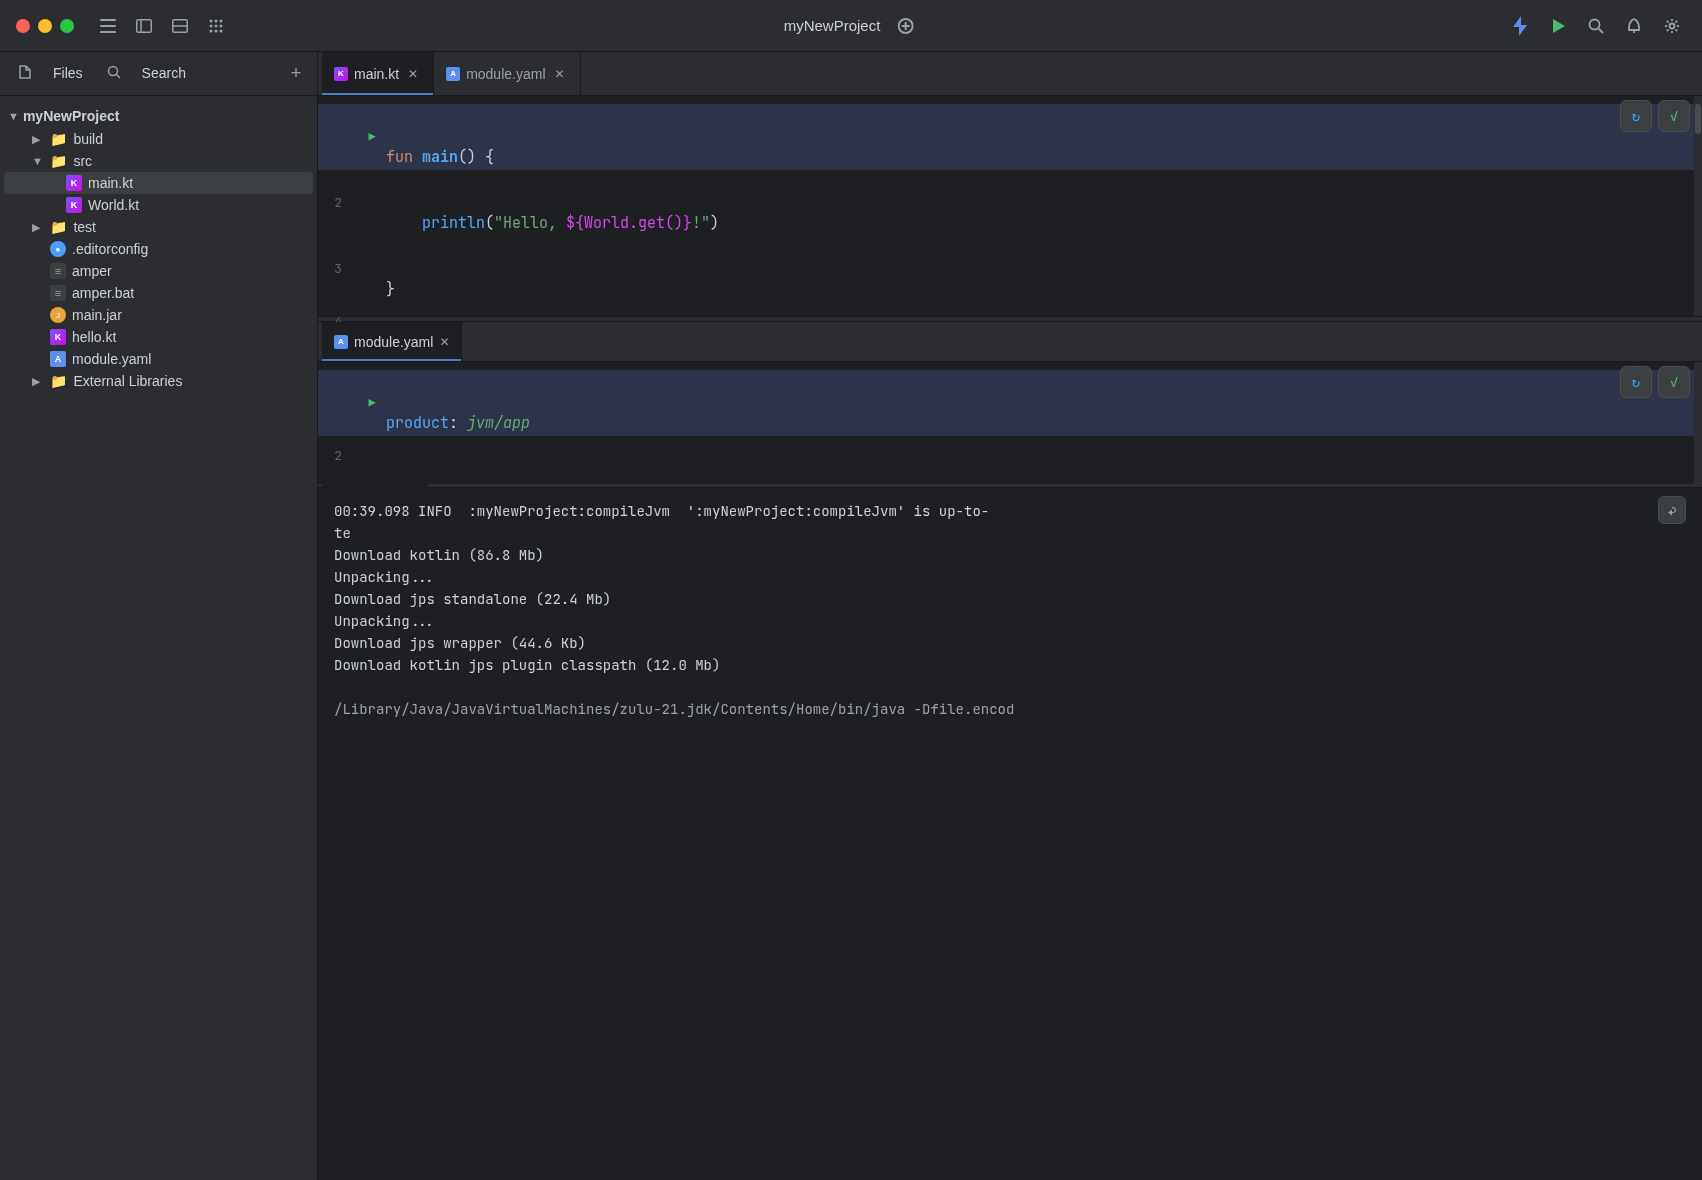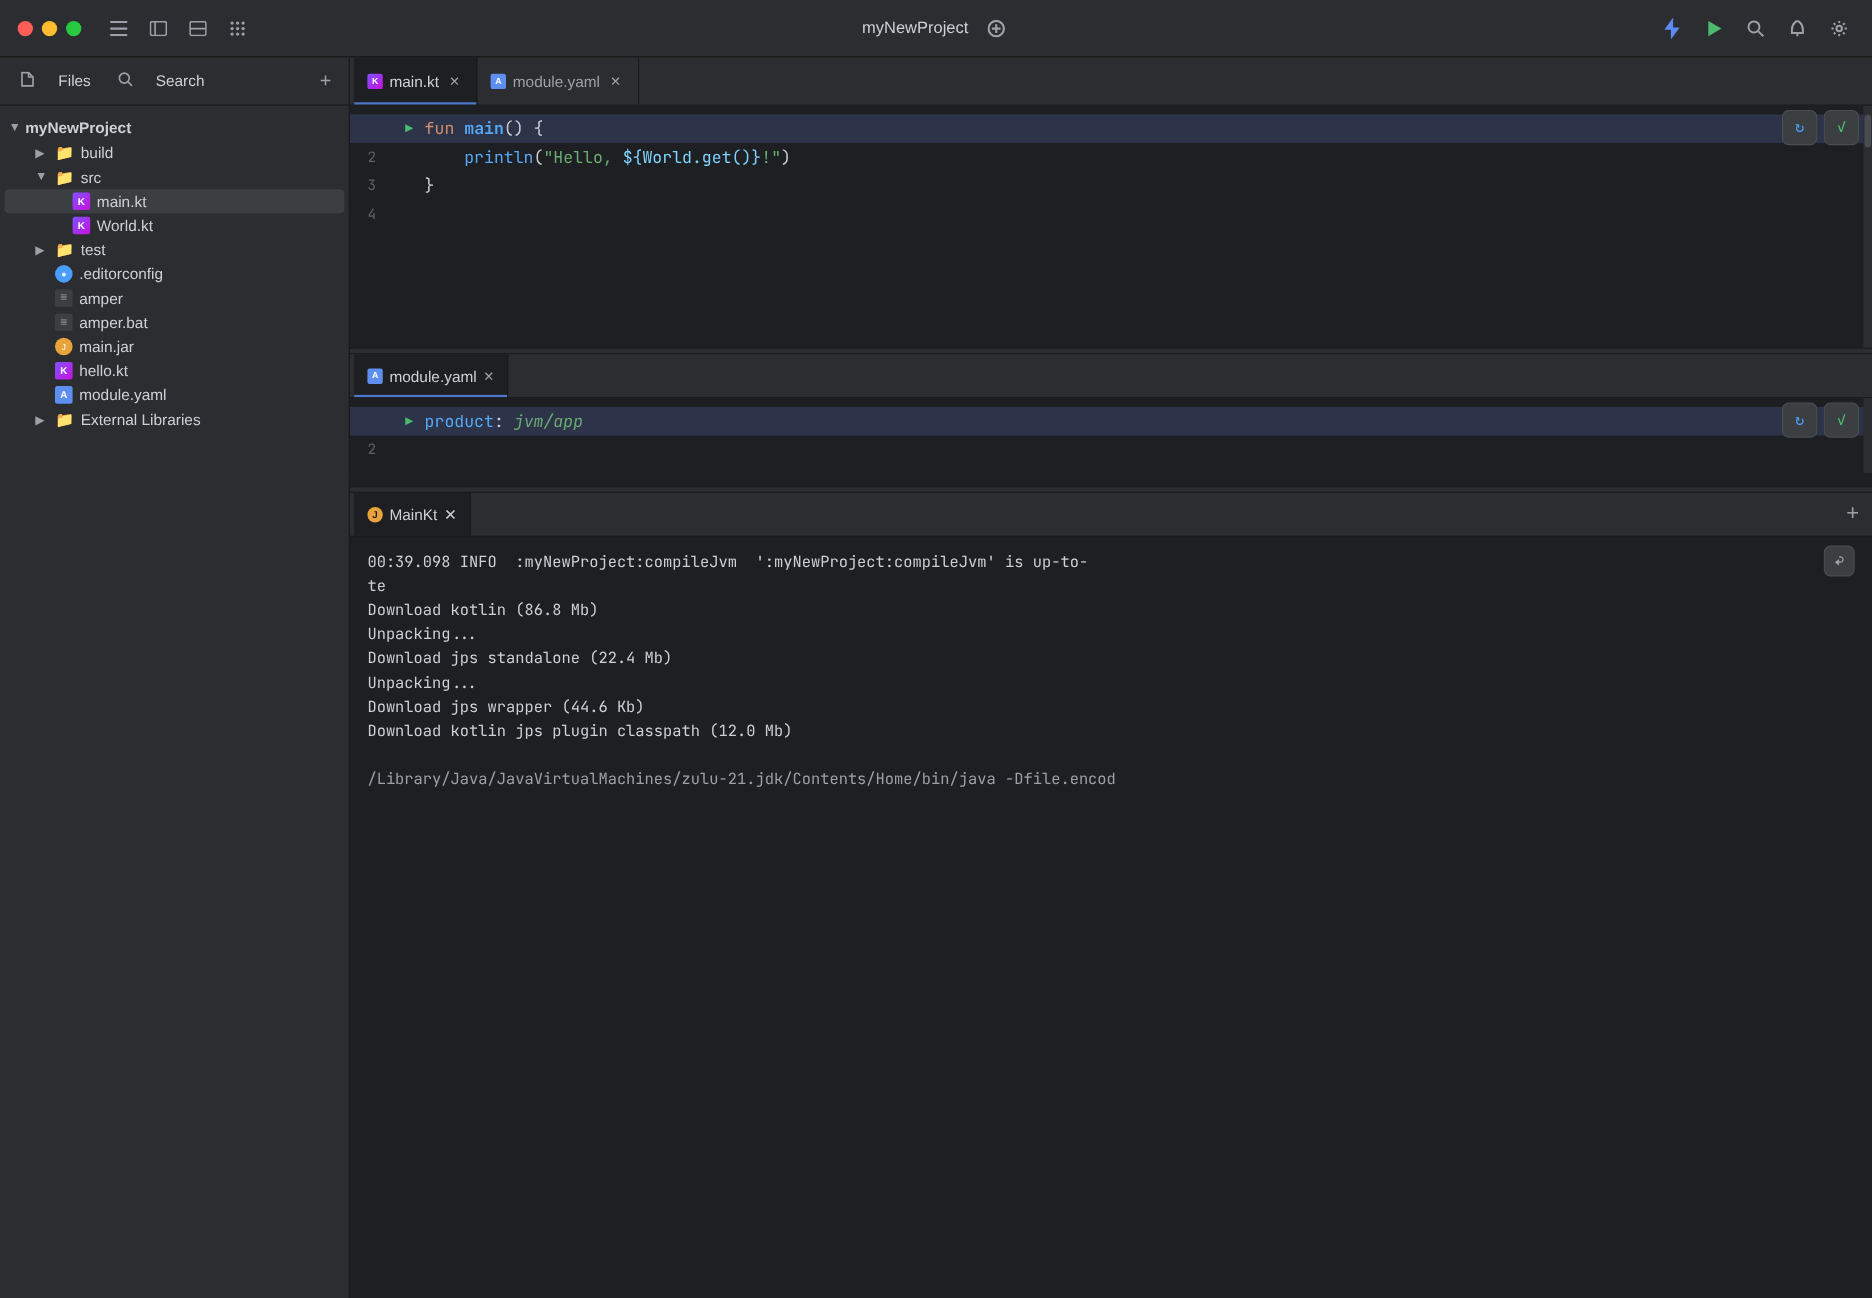--- a/index.html
+++ b/index.html
@@ -397,28 +397,29 @@
       flex-shrink: 0;
     }
     .run-arrow {
       color: #4dbb6d;
       font-size: 12px;
       cursor: pointer;
     }
     .code-content {
       flex: 1;
       white-space: pre;
+      margin-top: 40px;
     }
 
     
     .kw { color: #cf8e6d; }
     .fn { color: #56a8f5; font-weight: bold; }
     .punc { color: #cdd0d6; }
     .str { color: #6aab73; }
-    .interp { color: #7dd3fc; }
+    .interp { color: #d946ef; }
     .method { color: #56a8f5; }
     .key-blue { color: #56a8f5; }
     .val-str { color: #6aab73; font-style: italic; }
 
     
     .action-btns {
       position: absolute;
       right: 12px;
       top: 4px;
       display: flex;

